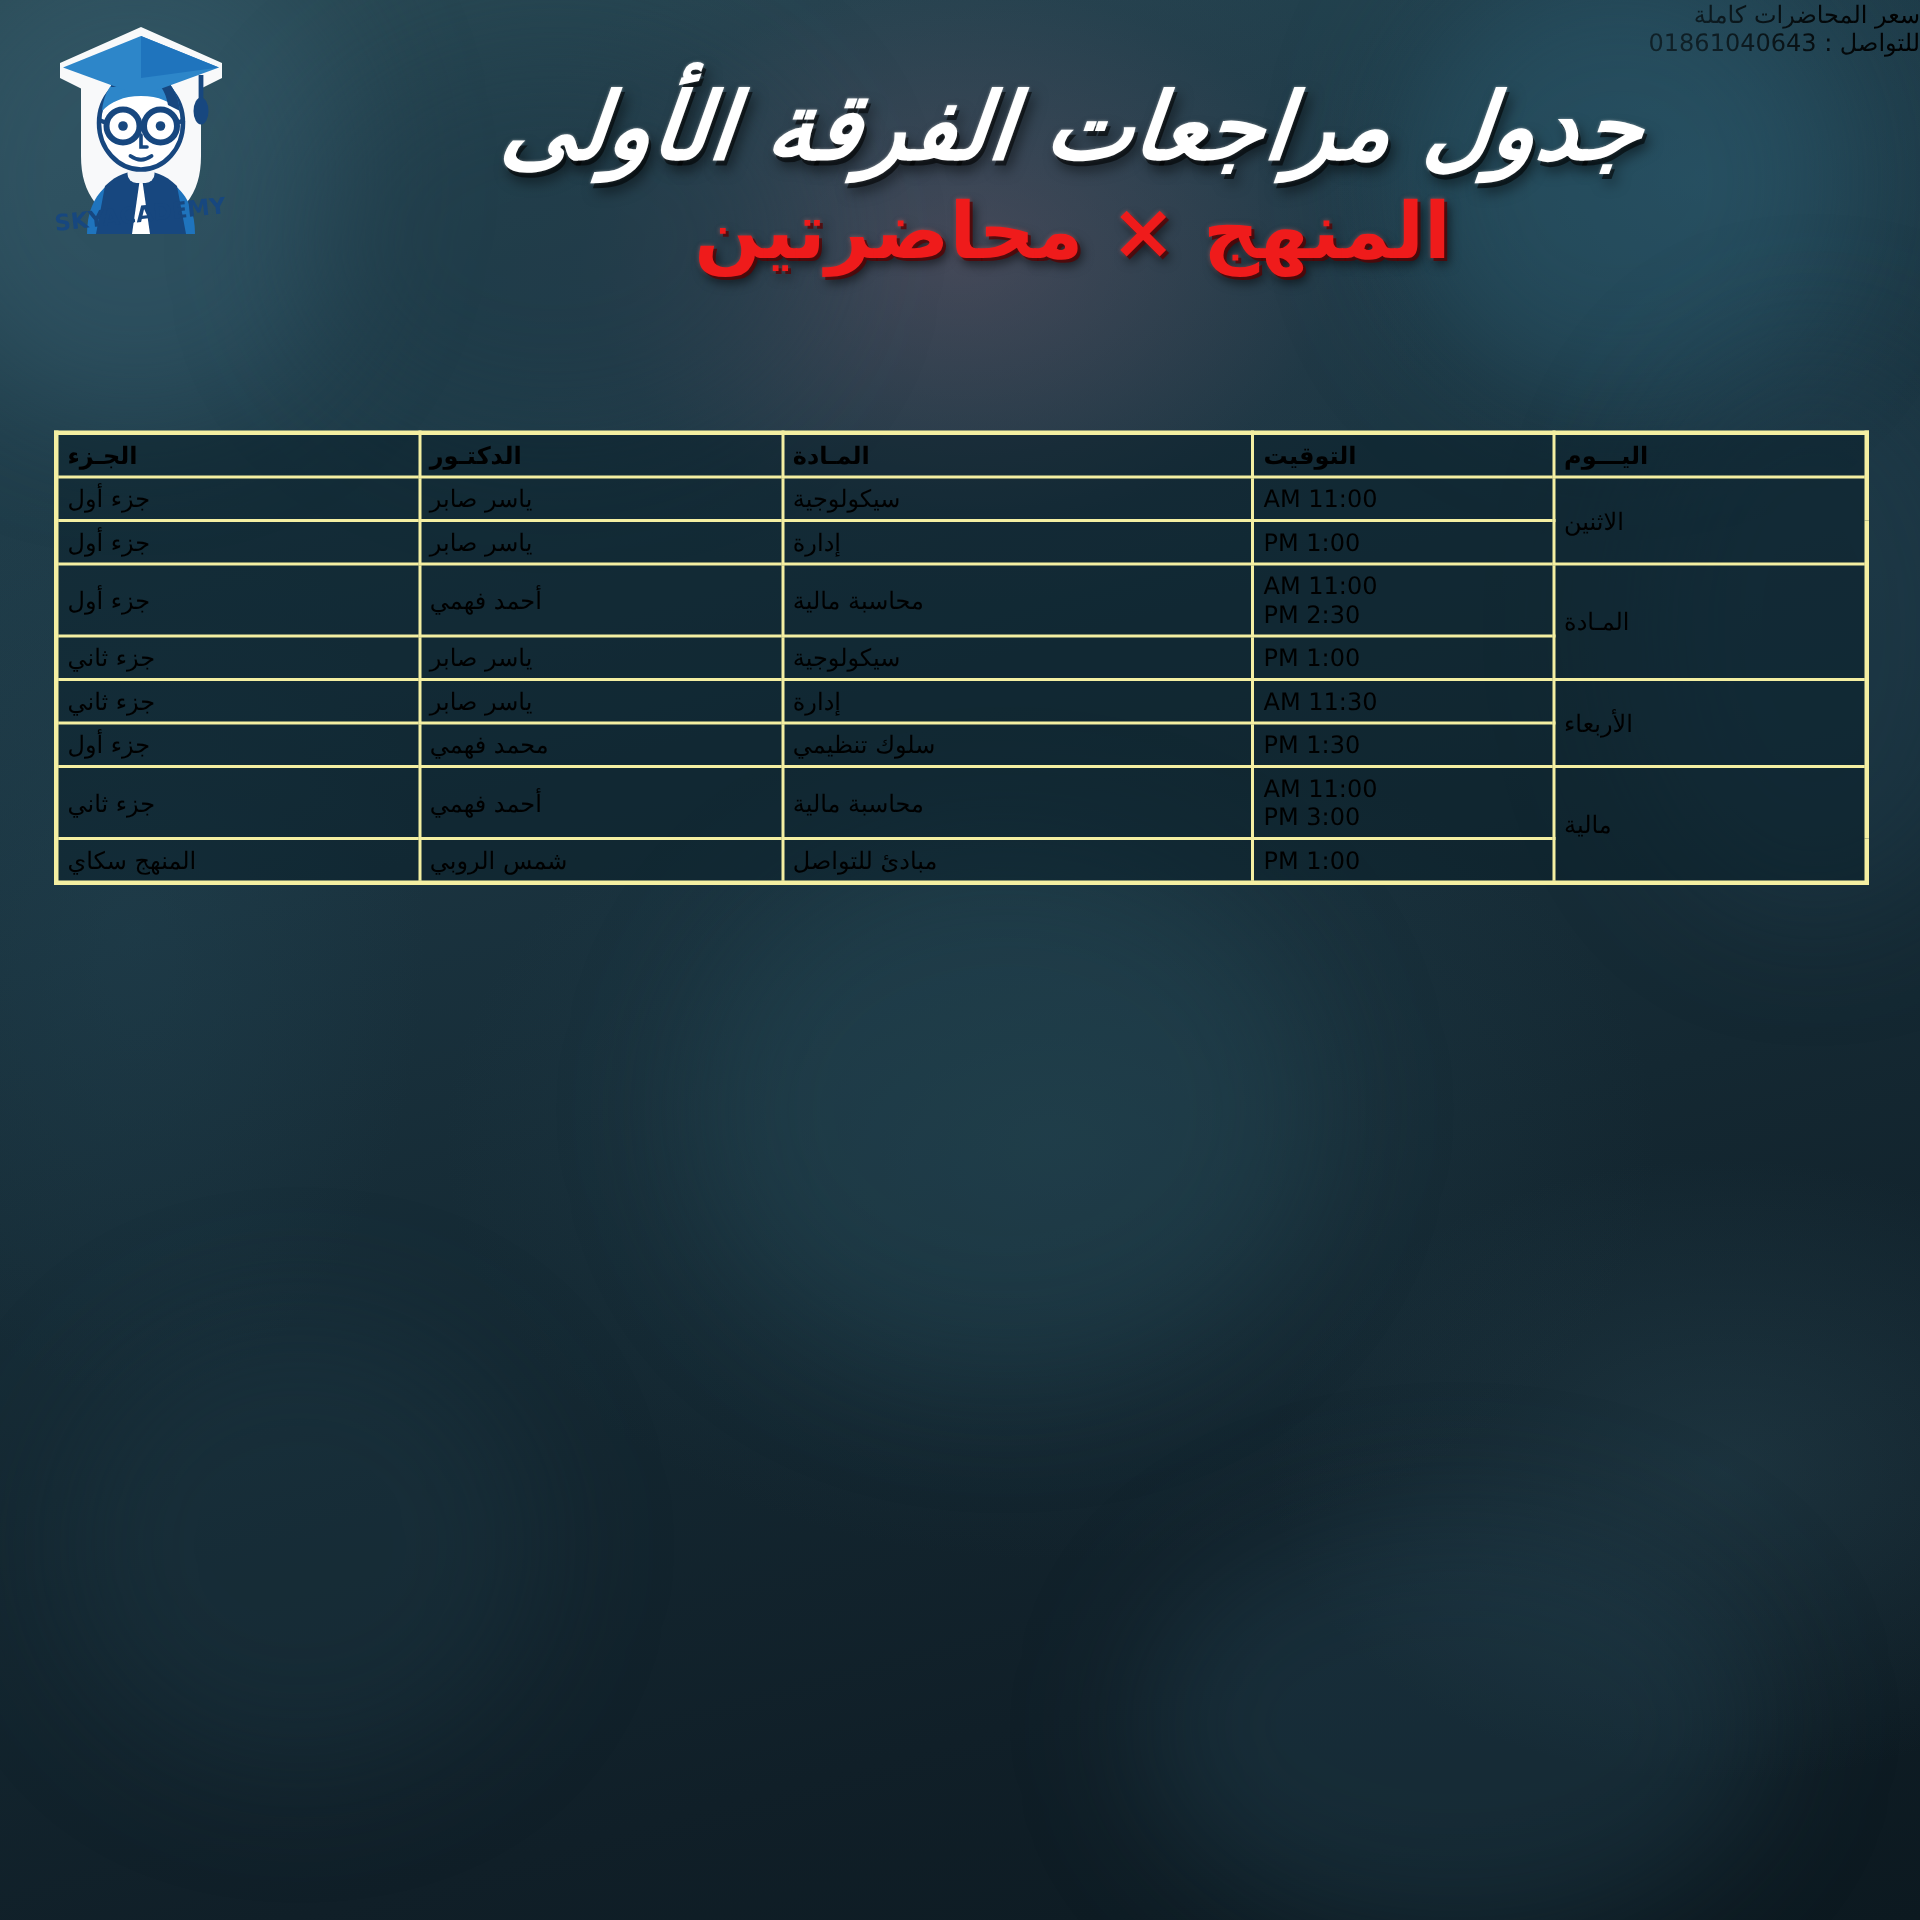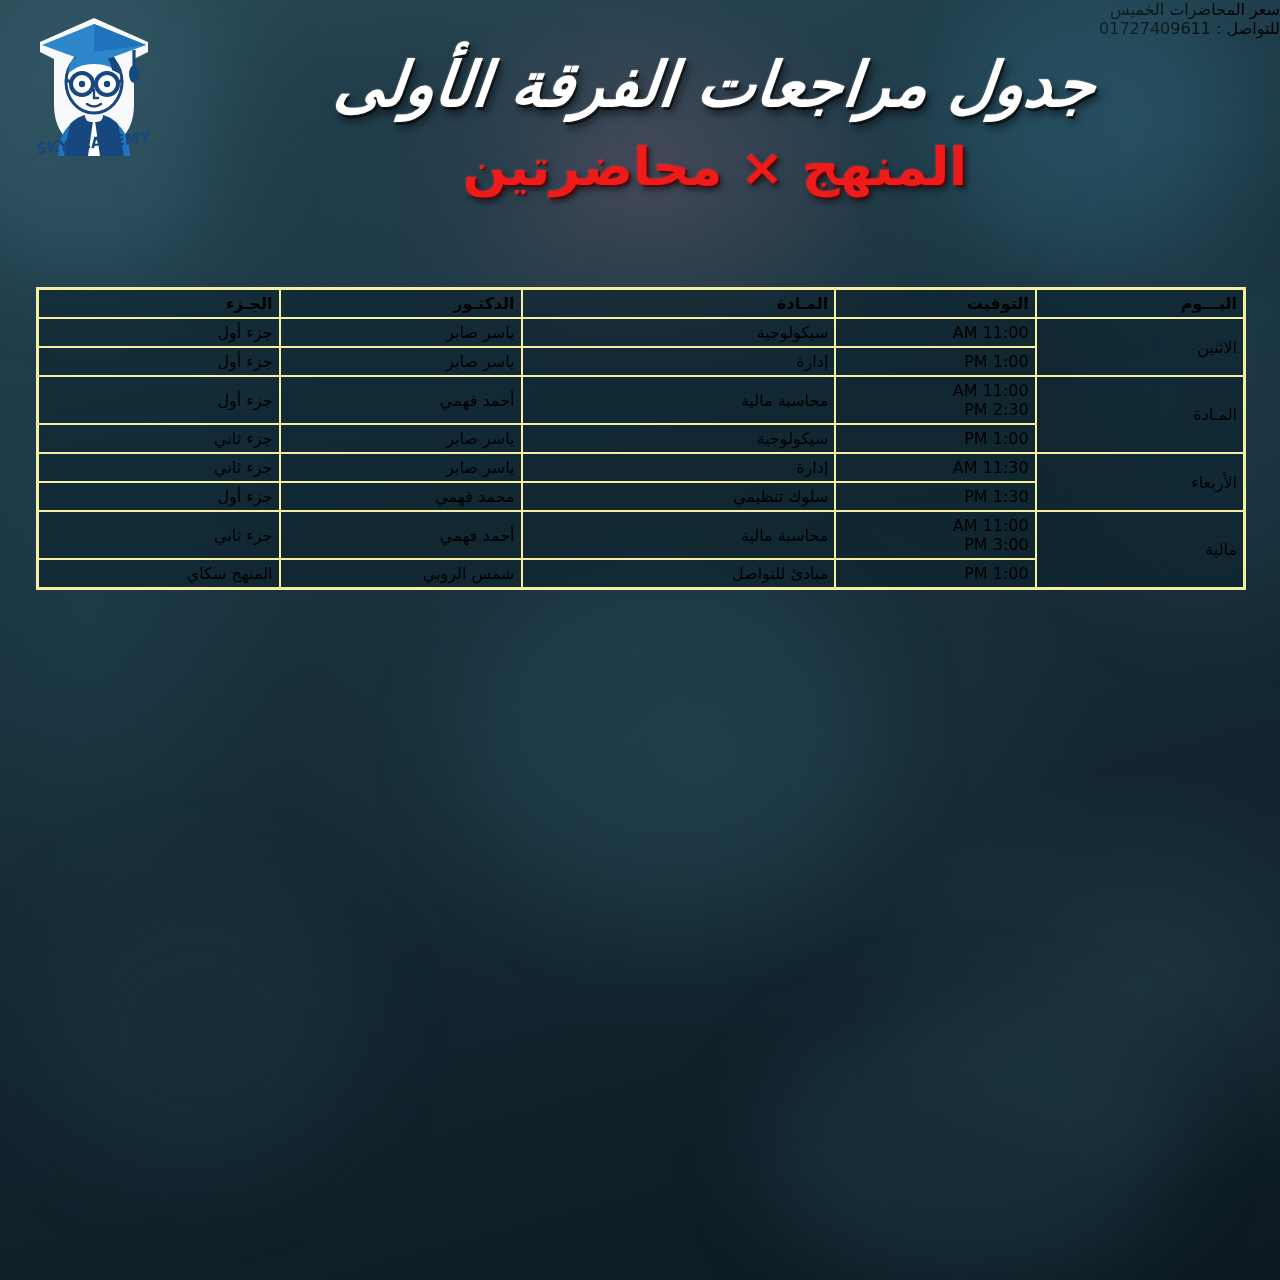--- a/index.html
+++ b/index.html
@@ -67,21 +67,21 @@
     font-style: italic;
     transform: skewX(-6deg);
     text-shadow:
       2px 3px 0 rgba(0,0,0,0.55),
       4px 6px 9px rgba(0,0,0,0.55),
       0 0 2px rgba(255,255,255,0.5);
     white-space: nowrap;
   }
 
   .sub-title {
-    margin-top: 22px;
+    margin-top: 10px;
     font-size: 52px;
     font-weight: bold;
     color: #ef1b1b;
     line-height: 1.1;
     text-shadow:
       2px 2px 0 rgba(90,0,0,0.75),
       3px 4px 7px rgba(0,0,0,0.6),
       0 0 3px rgba(255,120,120,0.45);
     white-space: nowrap;
   }
@@ -97,21 +97,21 @@
   table.sched {
     width: 100%;
     border-collapse: collapse;
     table-layout: fixed;
     border: 3px solid #f4efa2;
     border-radius: 14px;
   }
 
   table.sched td, table.sched th {
     border: 2px solid #f4efa2;
-    text-align: right;
+    text-align: left;
     vertical-align: middle;
     padding: 4px 6px;
     background: rgba(10,30,40,0.52);
   }
 
   
   col.c-day   { width: 17.3%; }
   col.c-time  { width: 16.6%; }
   col.c-subj  { width: 26.0%; }
   col.c-doc   { width": 22.0%; width: 22.0%; }
@@ -368,19 +368,19 @@
             <td class="cell time clr-thu">1:00 PM</td>
             <td class="cell subject clr-thu">مبادئ للتواصل</td>
             <td class="cell doctor clr-thu">شمس الروبي</td>
             <td class="cell part clr-thu small">المنهج سكاي</td>
           </tr>
         </tbody>
     </table>
   </div>
 
   <div class="footer">
-    <div class="price-label">سعر المحاضرات الخميس</div>
+    <div class="price-label">سعر المحاضرات كاملة</div>
     <div class="pill pill-contact">
-      <span>للتواصل : 01727409611</span>
+      <span>للتواصل : 01861040643</span>
     </div>
   </div>
 
 </div>
 
 </body></html>

